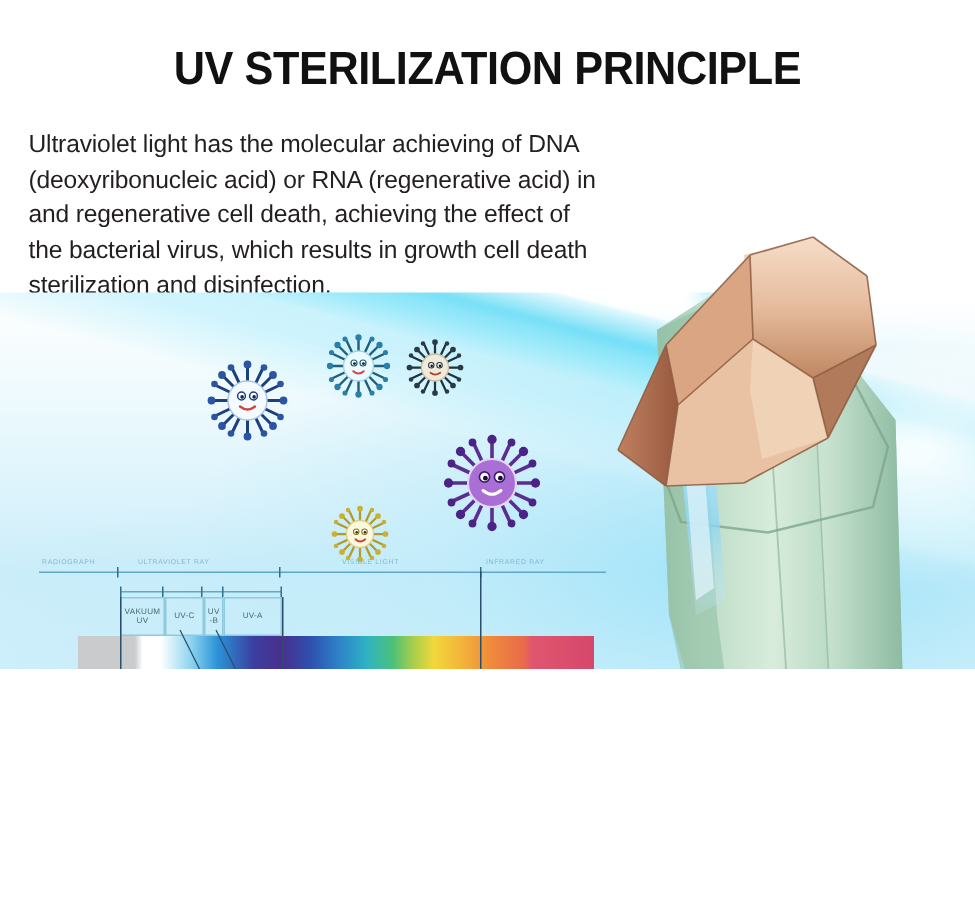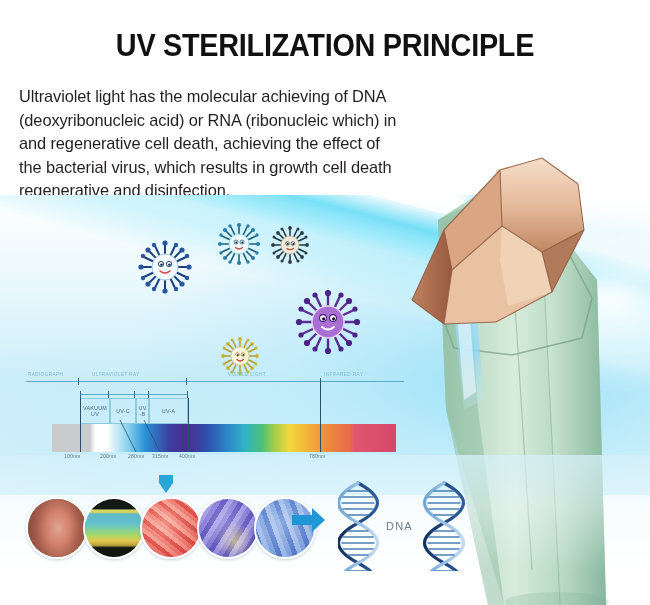--- a/index.html
+++ b/index.html
@@ -2,21 +2,21 @@
 <html><head>
 <meta charset="utf-8">
 <style>
   html,body{margin:0;padding:0;}
   body{
     width:650px;height:605px;
     background:#ffffff;
     font-family:"Liberation Sans", sans-serif;
     overflow:hidden;position:relative;
   }
-  #page{position:relative;width:650px;height:605px;overflow:hidden;background:#fff;}
+  #page{position:relative;width:650px;height:446px;overflow:hidden;background:#fff;}
 
   
   .title{
     position:absolute;left:0;top:28px;width:650px;text-align:center;
     font-family:"Liberation Sans", sans-serif;
     font-weight:bold;font-size:31px;letter-spacing:-0.3px;
     color:#111111;transform:scaleX(0.93);transform-origin:center;
     white-space:nowrap;
   }
 
@@ -146,24 +146,24 @@
 </style>
 </head>
 <body>
 
 <div id="page">
 
   <div class="title">UV STERILIZATION PRINCIPLE</div>
 
   <div class="intro">
     <div>Ultraviolet light has the molecular achieving of DNA</div>
-    <div>(deoxyribonucleic acid) or RNA (ribonucleic which) in</div>
+    <div>(deoxyribonucleic acid) or RNA (regenerative acid) in</div>
     <div>and regenerative cell death, achieving the effect of</div>
     <div>the bacterial virus, which results in growth cell death</div>
-    <div>regenerative and disinfection.</div>
+    <div>sterilization and disinfection.</div>
   </div>
 
   <div class="scene">
     <div class="skywash"></div>
     <div class="beam beam-main2"></div>
     <div class="beam beam-main"></div>
     <div class="beam beam-thin"></div>
     <div class="beam beam-thin2"></div>
     <div class="beam-glow"></div>
   </div>

